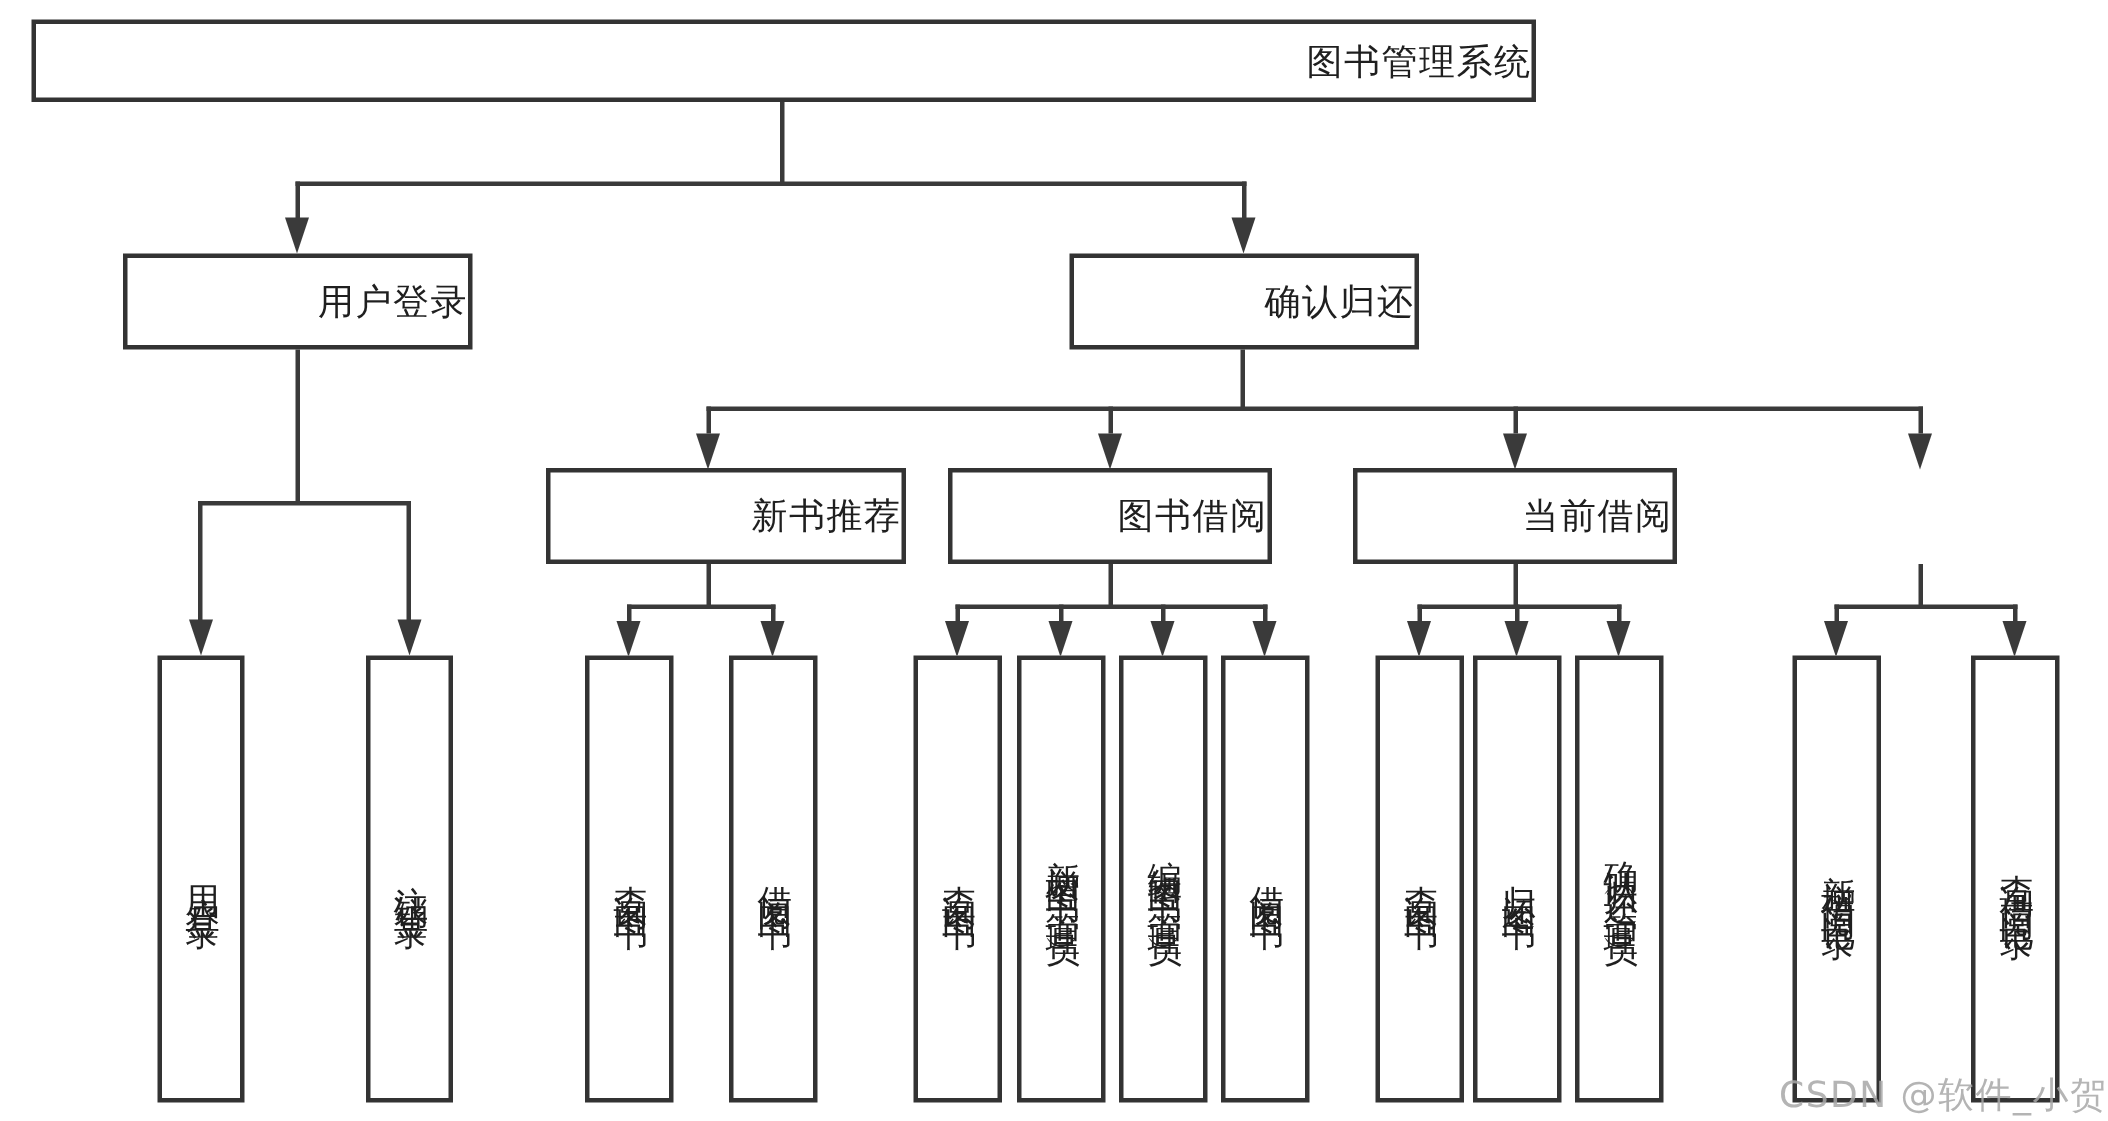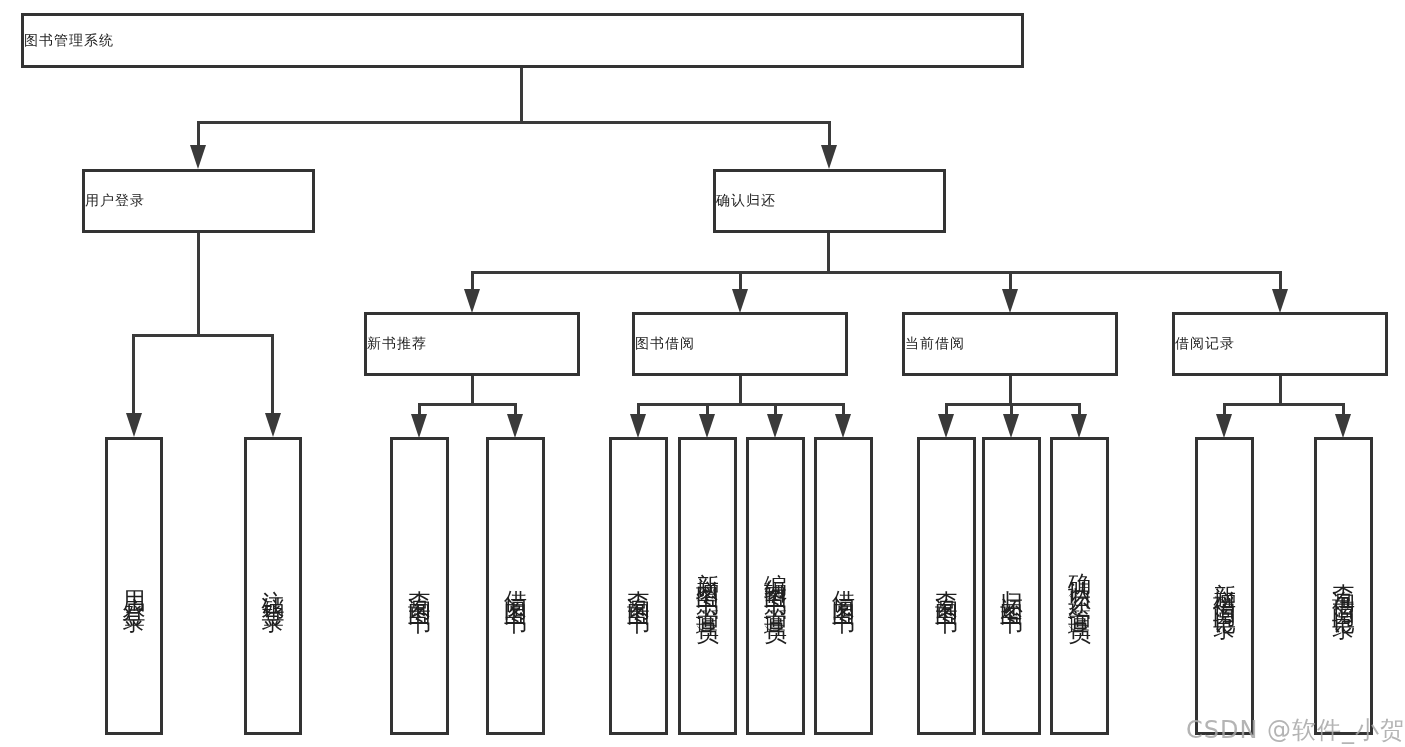--- a/index.html
+++ b/index.html
@@ -21,23 +21,23 @@
     background:var(--bg);
     overflow:hidden;
   }
   .node{
     position:absolute;
     box-sizing:border-box;
     border:3px solid var(--border);
     background:#fff;
     display:flex;
     align-items:center;
-    justify-content:flex-start;
+    justify-content:flex-end;
     color:var(--text);
-    font-size:14px;
+    font-size:24px;
     letter-spacing:1px;
   }
   .leaf{
     position:absolute;
     box-sizing:border-box;
     border:3px solid var(--border);
     background:#fff;
     display:flex;
     align-items:center;
     justify-content:center;
@@ -103,31 +103,28 @@
   <div class="hl" style="left:471px;top:271px;width:811px;"></div>
   <div class="vl" style="left:471px;top:271px;height:18px;"></div>
   <div class="ah" style="left:464px;top:289px;"></div>
   <div class="vl" style="left:739px;top:271px;height:18px;"></div>
   <div class="ah" style="left:732px;top:289px;"></div>
   <div class="vl" style="left:1009px;top:271px;height:18px;"></div>
   <div class="ah" style="left:1002px;top:289px;"></div>
   <div class="vl" style="left:1279px;top:271px;height:18px;"></div>
   <div class="ah" style="left:1272px;top:289px;"></div>
 
-  <div class="node" style="left:364px;top:312px;width:216px;height:64px;">
+  <div class="node" style="left:364px;top:312px;width:240px;height:64px;">
     <span>新书推荐</span>
   </div>
   <div class="node" style="left:902px;top:312px;width:216px;height:64px;">
     <span>当前借阅</span>
   </div>
   <div class="node" style="left:632px;top:312px;width:216px;height:64px;">
     <span>图书借阅</span>
-  </div>
-  <div class="node" style="left:1172px;top:312px;width:216px;height:64px;">
-    <span>借阅记录</span>
   </div>
 
   <div class="vl" style="left:471px;top:376px;height:30px;"></div>
   <div class="hl" style="left:418px;top:403px;width:99px;"></div>
   <div class="vl" style="left:418px;top:403px;height:14px;"></div>
   <div class="ah" style="left:411px;top:414px;"></div>
   <div class="vl" style="left:514px;top:403px;height:14px;"></div>
   <div class="ah" style="left:507px;top:414px;"></div>
 
   <div class="vl" style="left:739px;top:376px;height:30px;"></div>

